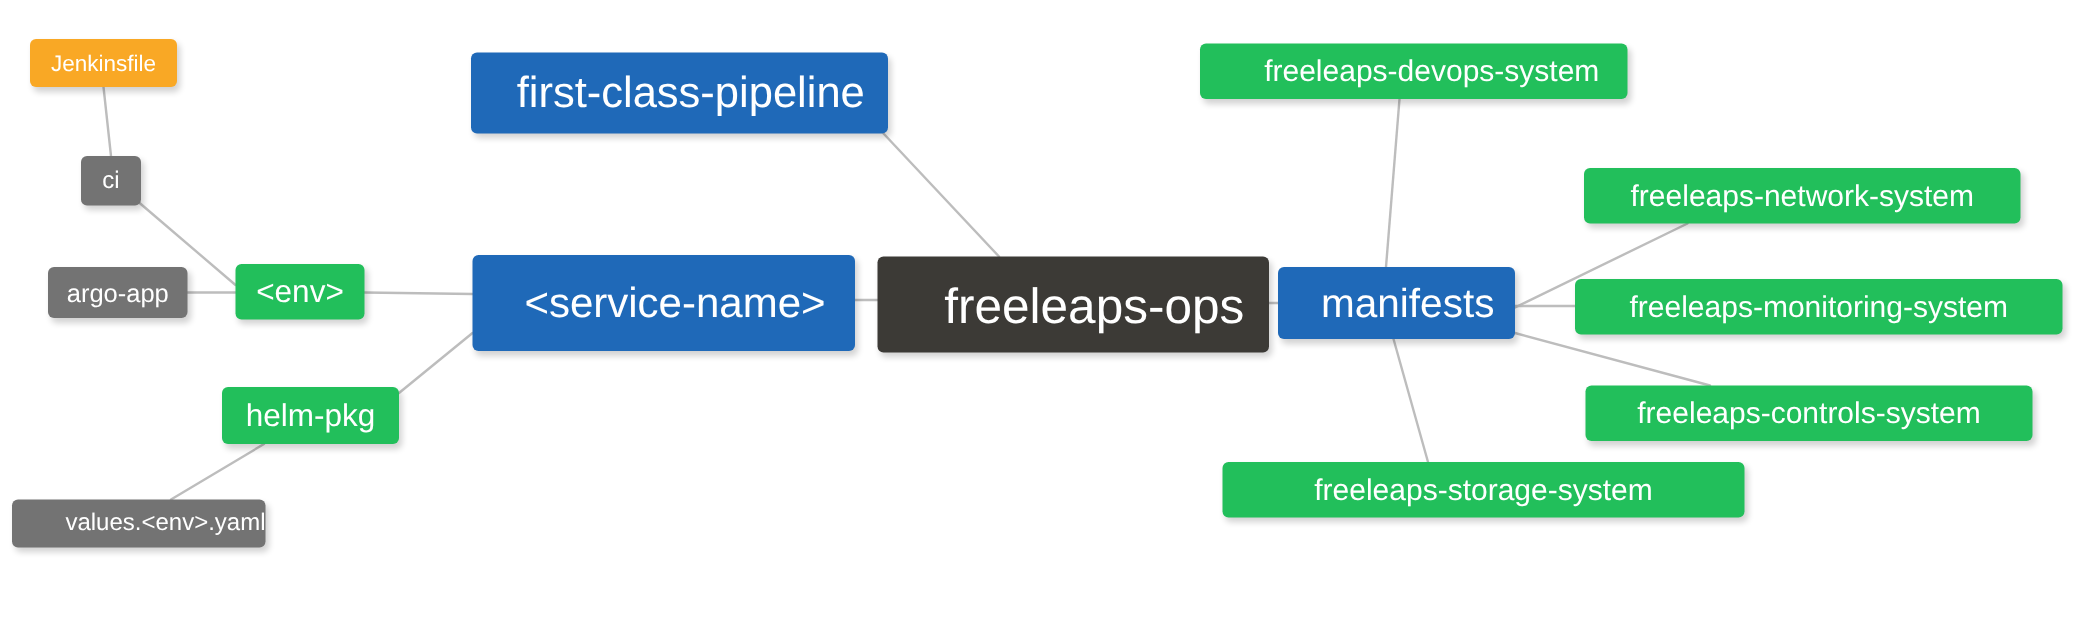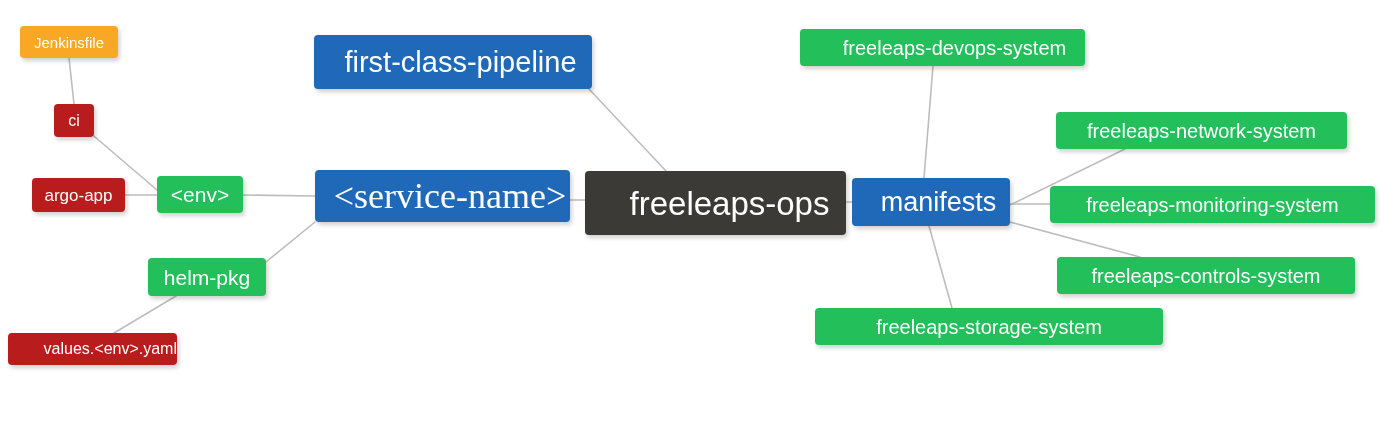--- a/index.html
+++ b/index.html
@@ -41,21 +41,21 @@
     user-select: none;
   }
   .node-label {
     display: block;
     white-space: nowrap;
   }
   .n-root   { background: #3c3a36; }
   .n-blue   { background: #1f69b8; padding-left: 15px; }
   .n-green  { background: #22bf5b; }
   .n-orange { background: #f9a825; }
-  .n-red    { background: #b91c1c; }
+  .n-red    { background: #737373; }
 </style>
 </head>
 <body>
 
 <div id="mindmap-canvas">
   <svg id="edge-layer" viewBox="0 0 1390 421">
       <line x1="69" y1="58" x2="74" y2="104" stroke="#bdbdbd" stroke-width="1.6" stroke-linecap="round"></line>
       <line x1="88" y1="131" x2="157" y2="190" stroke="#bdbdbd" stroke-width="1.6" stroke-linecap="round"></line>
       <line x1="125" y1="195" x2="157" y2="195" stroke="#bdbdbd" stroke-width="1.6" stroke-linecap="round"></line>
       <line x1="243" y1="195" x2="315" y2="196" stroke="#bdbdbd" stroke-width="1.6" stroke-linecap="round"></line>
@@ -85,21 +85,21 @@
       </div>
       <div class="node n-green" style="left: 148px; top: 258px; width: 118px; height: 38px; font-size: 21px;">
         <span class="node-label">helm-pkg</span>
       </div>
       <div class="node n-red" style="left: 8px; top: 333px; width: 169px; height: 32px; font-size: 16px; justify-content: flex-end;">
         <span class="node-label">values.&lt;env&gt;.yaml</span>
       </div>
       <div class="node n-blue" style="left: 314px; top: 35px; width: 278px; height: 54px; font-size: 29px;">
         <span class="node-label">first-class-pipeline</span>
       </div>
-      <div class="node n-blue" style="left: 315px; top: 170px; width: 255px; height: 52px; font-size: 36px; font-family: Liberation Serif, serif;">
+      <div class="node n-blue" style="left: 315px; top: 170px; width: 255px; height: 64px; font-size: 28px;">
         <span class="node-label">&lt;service-name&gt;</span>
       </div>
       <div class="node n-root" style="left: 585px; top: 171px; width: 261px; height: 64px; font-size: 33px; padding-left: 28px;">
         <span class="node-label">freeleaps-ops</span>
       </div>
       <div class="node n-blue" style="left: 852px; top: 178px; width: 158px; height: 48px; font-size: 27px;">
         <span class="node-label">manifests</span>
       </div>
       <div class="node n-green" style="left: 800px; top: 29px; width: 285px; height: 37px; font-size: 20px; padding-left: 24px;">
         <span class="node-label">freeleaps-devops-system</span>

